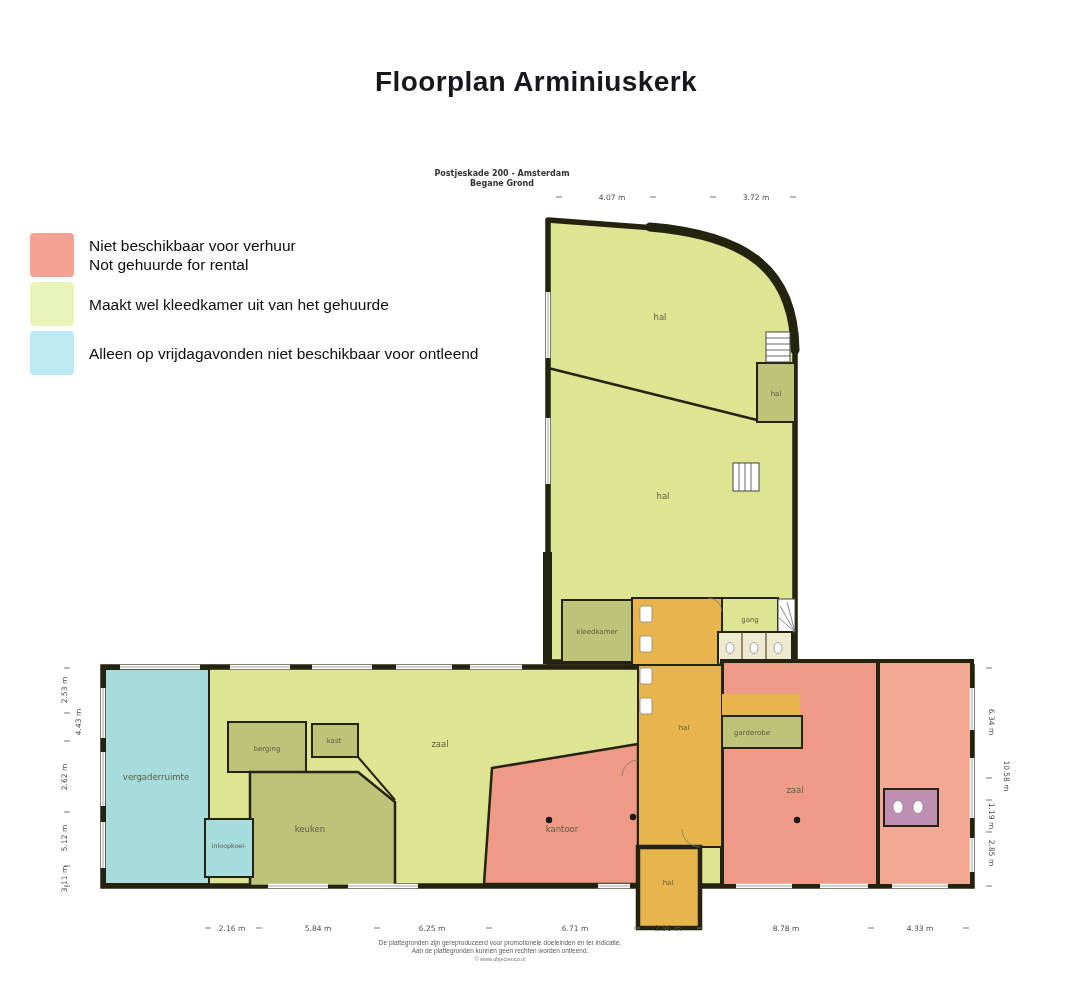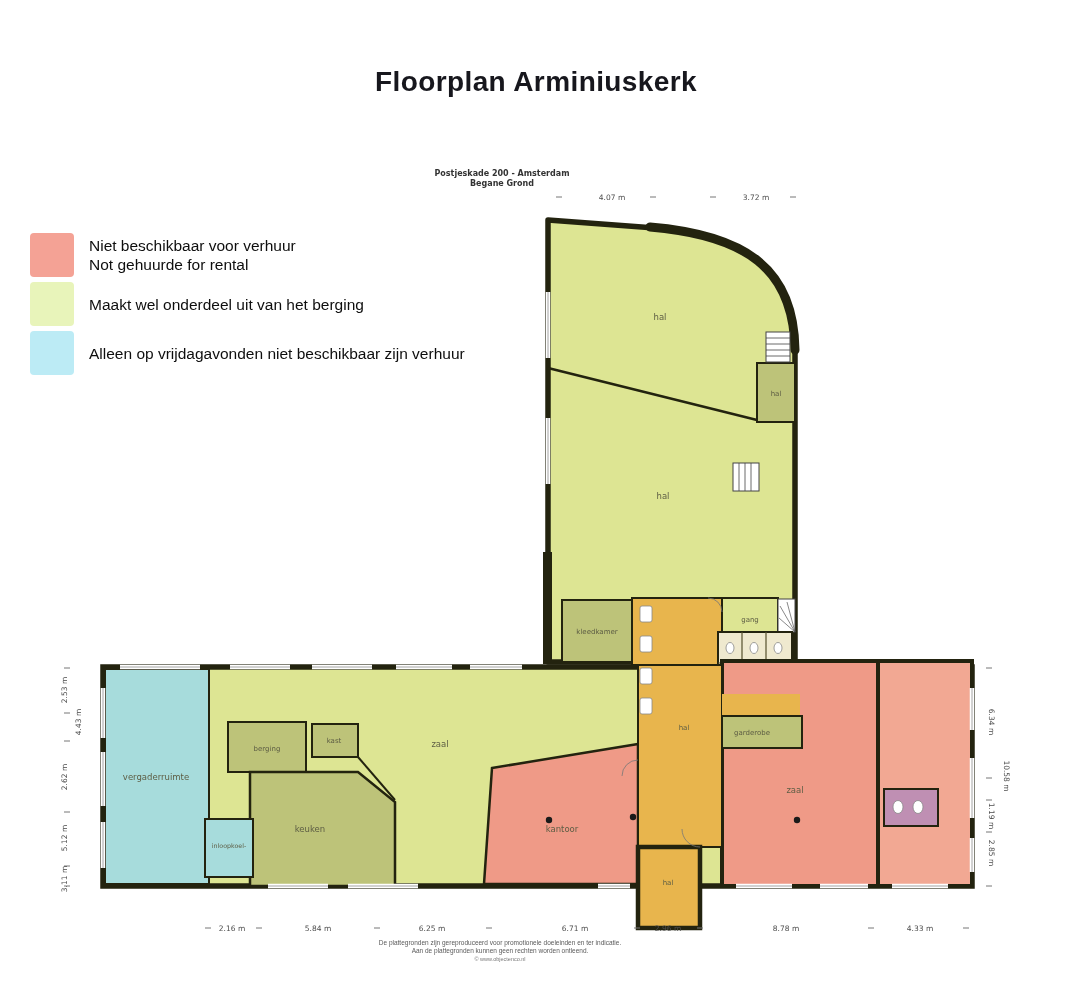--- a/index.html
+++ b/index.html
@@ -52,27 +52,27 @@
     <div class="legend-item">
       <div class="legend-swatch red"></div>
       <div class="legend-text">
         <div>Niet beschikbaar voor verhuur</div>
         <div>Not gehuurde for rental</div>
       </div>
     </div>
     <div class="legend-item">
       <div class="legend-swatch green"></div>
       <div class="legend-text">
-        <div>Maakt wel onderdeel uit van het berging</div>
+        <div>Maakt wel kleedkamer uit van het gehuurde</div>
       </div>
     </div>
     <div class="legend-item">
       <div class="legend-swatch blue"></div>
       <div class="legend-text">
-        <div>Alleen op vrijdagavonden niet beschikbaar zijn verhuur</div>
+        <div>Alleen op vrijdagavonden niet beschikbaar voor ontleend</div>
       </div>
     </div>
   </div>
 
   <svg class="plan-svg" width="1080" height="998" viewBox="0 0 1080 998">
 
     <text class="plan-header" x="502" y="176">Postjeskade 200 - Amsterdam</text>
     <text class="plan-header" x="502" y="186">Begane Grond</text>
 
     <g>

